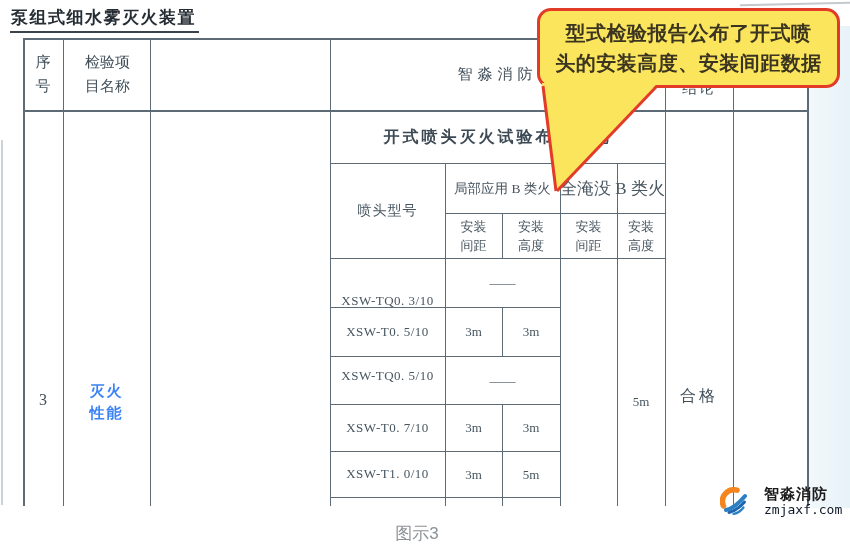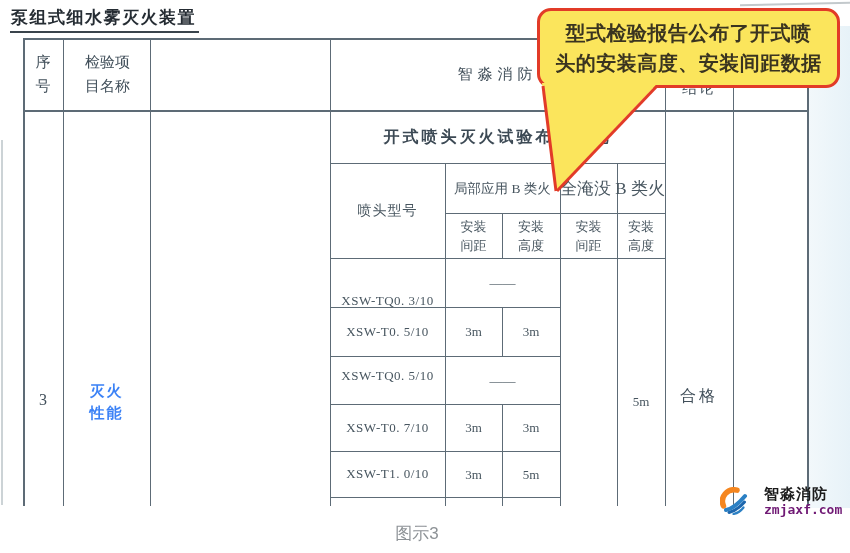--- a/index.html
+++ b/index.html
@@ -32,21 +32,21 @@
   .overlay{position:absolute;left:0;top:0;pointer-events:none;}
   
   .caption{position:absolute;left:337px;top:522px;width:160px;text-align:center;
            font-family:"Liberation Sans","DejaVu Sans",sans-serif;
            font-size:17px;color:#8d9296;}
   
   .wm{position:absolute;left:720px;top:486px;display:flex;align-items:center;gap:16px;}
   .wm-txt{display:flex;flex-direction:column;line-height:1.1;
           font-family:"Liberation Sans","DejaVu Sans",sans-serif;}
   .wm-brand{font-size:15px;font-weight:800;color:#1b1b1b;letter-spacing:1px;}
-  .wm-site{font-size:13px;font-weight:700;color:#701a75;
+  .wm-site{font-size:13px;font-weight:400;color:#0f172a;
            font-family:"DejaVu Sans Mono","Liberation Mono",monospace;}
 </style>
 </head>
 <body>
 
 <div id="page">
 
   <div class="scan-strip"></div>
   <div class="scan-line-top"></div>
   <div class="scan-line-left"></div>

